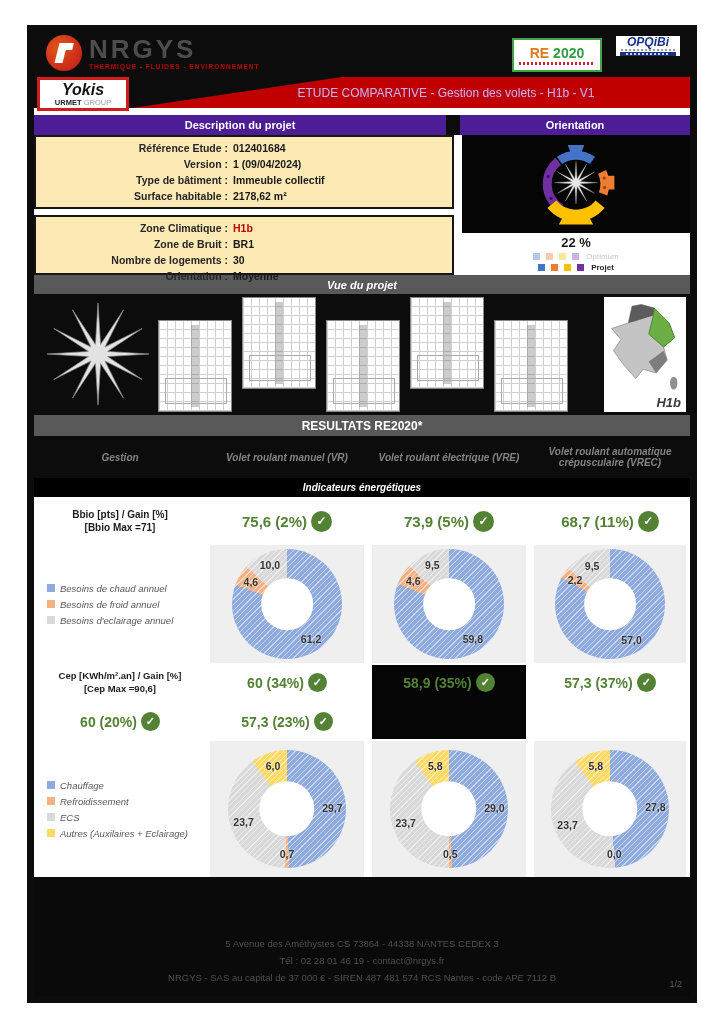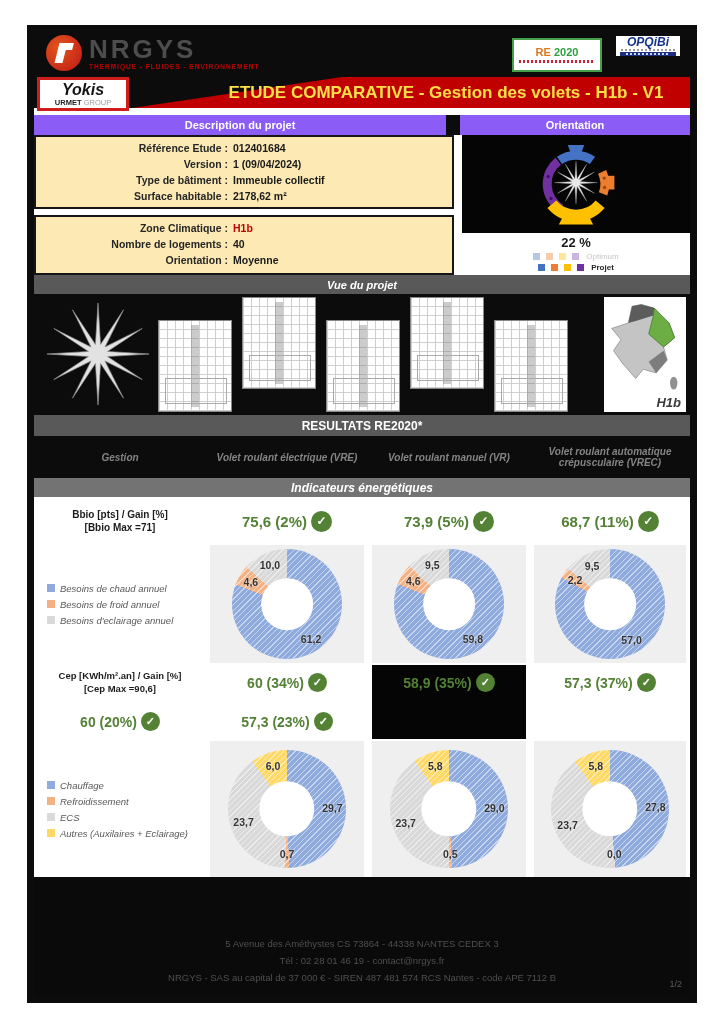--- a/index.html
+++ b/index.html
@@ -12,21 +12,21 @@
   .brandwrap{position:absolute;left:12px;top:3px;display:flex;align-items:center;gap:7px;}
   .nlogo{position:relative;width:36px;height:36px;border-radius:50%;
          background:radial-gradient(circle at 35% 35%,#e2561b,#bf1717);}
   .nlogo::before{content:"";position:absolute;left:11px;top:8px;width:8px;height:20px;background:#fff;transform:skewX(-14deg);}
   .nlogo::after{content:"";position:absolute;left:20px;top:8px;width:7px;height:7px;background:#fff;transform:skewX(-14deg);}
   .brandtxt{display:flex;flex-direction:column;line-height:1;}
   .brandname{font-size:26px;font-weight:bold;color:#4d4d4d;letter-spacing:3px;}
   .brandtag{font-size:6.5px;font-weight:bold;color:#c00000;letter-spacing:1px;margin-top:2px;}
   .re2020{position:absolute;right:88px;top:6px;width:86px;height:30px;background:#fff;border:2px solid #46a049;
           display:flex;flex-direction:column;align-items:center;justify-content:center;}
-  .re2020 .t{font-size:11px;font-weight:bold;line-height:1;}
+  .re2020 .t{font-size:14px;font-weight:bold;line-height:1;}
   .re2020 .t .re{color:#e07820;} .re2020 .t .yr{color:#2e9e3f;}
   .re2020 .strip{width:76px;height:3px;margin-top:2px;
           background:repeating-linear-gradient(90deg,#c23 0 2px,#fff 2px 4px);}
   .opqibi{position:absolute;right:10px;top:4px;width:64px;height:20px;background:#fff;
           display:flex;flex-direction:column;align-items:center;justify-content:center;gap:1px;}
   .opqibi .t{font-size:12px;font-weight:bold;font-style:italic;color:#16348c;line-height:1;}
   .opqibi .gline{width:54px;height:3px;background:repeating-linear-gradient(90deg,#9a9a9a 0 2px,#fff 2px 4px);}
   .opqibi .navy{width:56px;height:8px;background:#1b2f7e;
           box-shadow:inset 0 0 0 1px #1b2f7e;display:flex;align-items:center;justify-content:center;}
   .opqibi .navy i{display:block;width:44px;height:2px;background:repeating-linear-gradient(90deg,#cfd6ef 0 2px,#1b2f7e 2px 4px);}
@@ -35,27 +35,27 @@
   .titlerow{position:relative;height:31px;background:#0c0c0c;}
   .yokis{position:absolute;left:3px;top:0;width:92px;height:34px;background:#fff;border:3px solid #cf1d1d;
          box-sizing:border-box;display:flex;flex-direction:column;align-items:center;justify-content:center;z-index:2;}
   .yokis .yk{font-size:16px;font-weight:bold;font-style:italic;color:#141414;line-height:1;}
   .yokis .ur{font-size:7.5px;line-height:1;margin-top:1px;}
   .yokis .ur b{color:#222;} .yokis .ur span{color:#9e9e9e;}
   .titlebar{position:absolute;left:98px;right:0;top:0;bottom:0;background:#c00000;overflow:hidden;
             display:flex;align-items:center;justify-content:center;}
   .titlebar .shade{position:absolute;left:0;top:0;width:210px;height:100%;
             background:#0c0c0c;clip-path:polygon(0 0,100% 0,0 100%);}
-  .titletxt{position:relative;z-index:1;color:#fde047;font-weight:bold;font-size:17px;padding-left:70px;}
+  .titletxt{position:relative;z-index:1;color:#c4b5fd;font-weight:normal;font-size:12px;padding-left:70px;}
 
   .gaprow{height:7px;background:#fff;}
 
   
   .secbars{display:flex;height:20px;}
-  .secbar{background:#8b5cf6;color:#fff;font-weight:bold;font-size:11px;
+  .secbar{background:#4c1d95;color:#fff;font-weight:bold;font-size:11px;
           display:flex;align-items:center;justify-content:center;}
   .secbar.left{width:412px;}
   .secdiv{width:14px;background:#0c0c0c;}
   .secbar.right{flex:1;}
 
   
   .infosec{display:flex;height:140px;background:#fff;}
   .infocol{width:420px;display:flex;flex-direction:column;}
   .ibox{background:#fce9b3;border:2px solid #161616;box-sizing:border-box;padding:3px 8px 3px 4px;}
   .ibox.b1{height:74px;} .ibox.b2{height:60px;margin-top:6px;}
@@ -88,21 +88,21 @@
   .francebox{position:absolute;right:4px;top:3px;bottom:3px;width:82px;background:#fff;}
   .francebox .zone{position:absolute;right:5px;bottom:2px;font-weight:bold;font-style:italic;font-size:13px;color:#3b3b3b;}
 
   
   .resbar{height:21px;background:#595959;color:#fff;font-weight:bold;font-size:12px;
           display:flex;align-items:center;justify-content:center;}
   .grid4{display:grid;grid-template-columns:172px 162px 162px 160px;}
   .thead{height:42px;background:#0c0c0c;}
   .thead .hc{display:flex;align-items:center;justify-content:center;text-align:center;
              color:#848484;font-style:italic;font-weight:bold;font-size:10px;padding:0 10px;}
-  .orange{height:19px;background:#737373;color:#fff;font-weight:bold;font-style:italic;font-size:12px;
+  .orange{height:19px;background:#000000;color:#fff;font-weight:bold;font-style:italic;font-size:10px;
           display:flex;align-items:center;justify-content:center;}
 
   .indic{position:relative;height:380px;background:#fff;border-radius:22px;}
   .panel{position:absolute;background:#efefef;width:154px;}
   .p1{left:176px;} .p2{left:338px;} .p3{left:500px;width:152px;}
   .prow1{top:48px;height:118px;} .prow2{top:244px;height:136px;}
 
   .bbiorow{position:absolute;top:0;left:0;right:0;height:48px;}
   .lblcell{display:flex;flex-direction:column;align-items:center;justify-content:center;
            font-weight:bold;font-size:10px;color:#1c1c1c;line-height:1.35;text-align:center;}
@@ -205,22 +205,26 @@
               <span class="ilabel">Surface habitable :</span>
               <span class="ival">2178,62 m²</span>
             </div>
       </div>
       <div class="ibox b2">
         <div class="irow">
               <span class="ilabel">Zone Climatique :</span>
               <span class="ival red">H1b</span>
             </div>
         <div class="irow">
+              <span class="ilabel">Zone de Bruit :</span>
+              <span class="ival">BR1</span>
+            </div>
+        <div class="irow">
               <span class="ilabel">Nombre de logements :</span>
-              <span class="ival">40</span>
+              <span class="ival">30</span>
             </div>
         <div class="irow">
               <span class="ilabel">Orientation :</span>
               <span class="ival">Moyenne</span>
             </div>
       </div>
     </div>
     <div class="oricol">
       <div class="compassbox">
         <svg width="212" height="96" viewBox="0 0 230 140">
@@ -280,22 +284,22 @@
         <path d="M50,12 L66,28 L72,44 L60,54 L44,40 L49,20 Z" fill="#6cae44" stroke="#3e7a24" stroke-width="0.8"></path>
         <ellipse cx="71" cy="93" rx="4" ry="7" fill="#909090"></ellipse>
       </svg>
       <span class="zone">H1b</span>
     </div>
   </div>
 
   <div class="resbar">RESULTATS RE2020*</div>
   <div class="thead grid4">
     <div class="hc">Gestion</div>
+    <div class="hc">Volet roulant manuel (VR)</div>
     <div class="hc">Volet roulant électrique (VRE)</div>
-    <div class="hc">Volet roulant manuel (VR)</div>
     <div class="hc">Volet roulant automatique crépusculaire (VREC)</div>
   </div>
   <div class="orange">Indicateurs énergétiques</div>
 
   <div class="indic">
     <div class="panel p1 prow1"></div>
     <div class="panel p2 prow1"></div>
     <div class="panel p3 prow1"></div>
     <div class="panel p1 prow2"></div>
     <div class="panel p2 prow2"></div>

